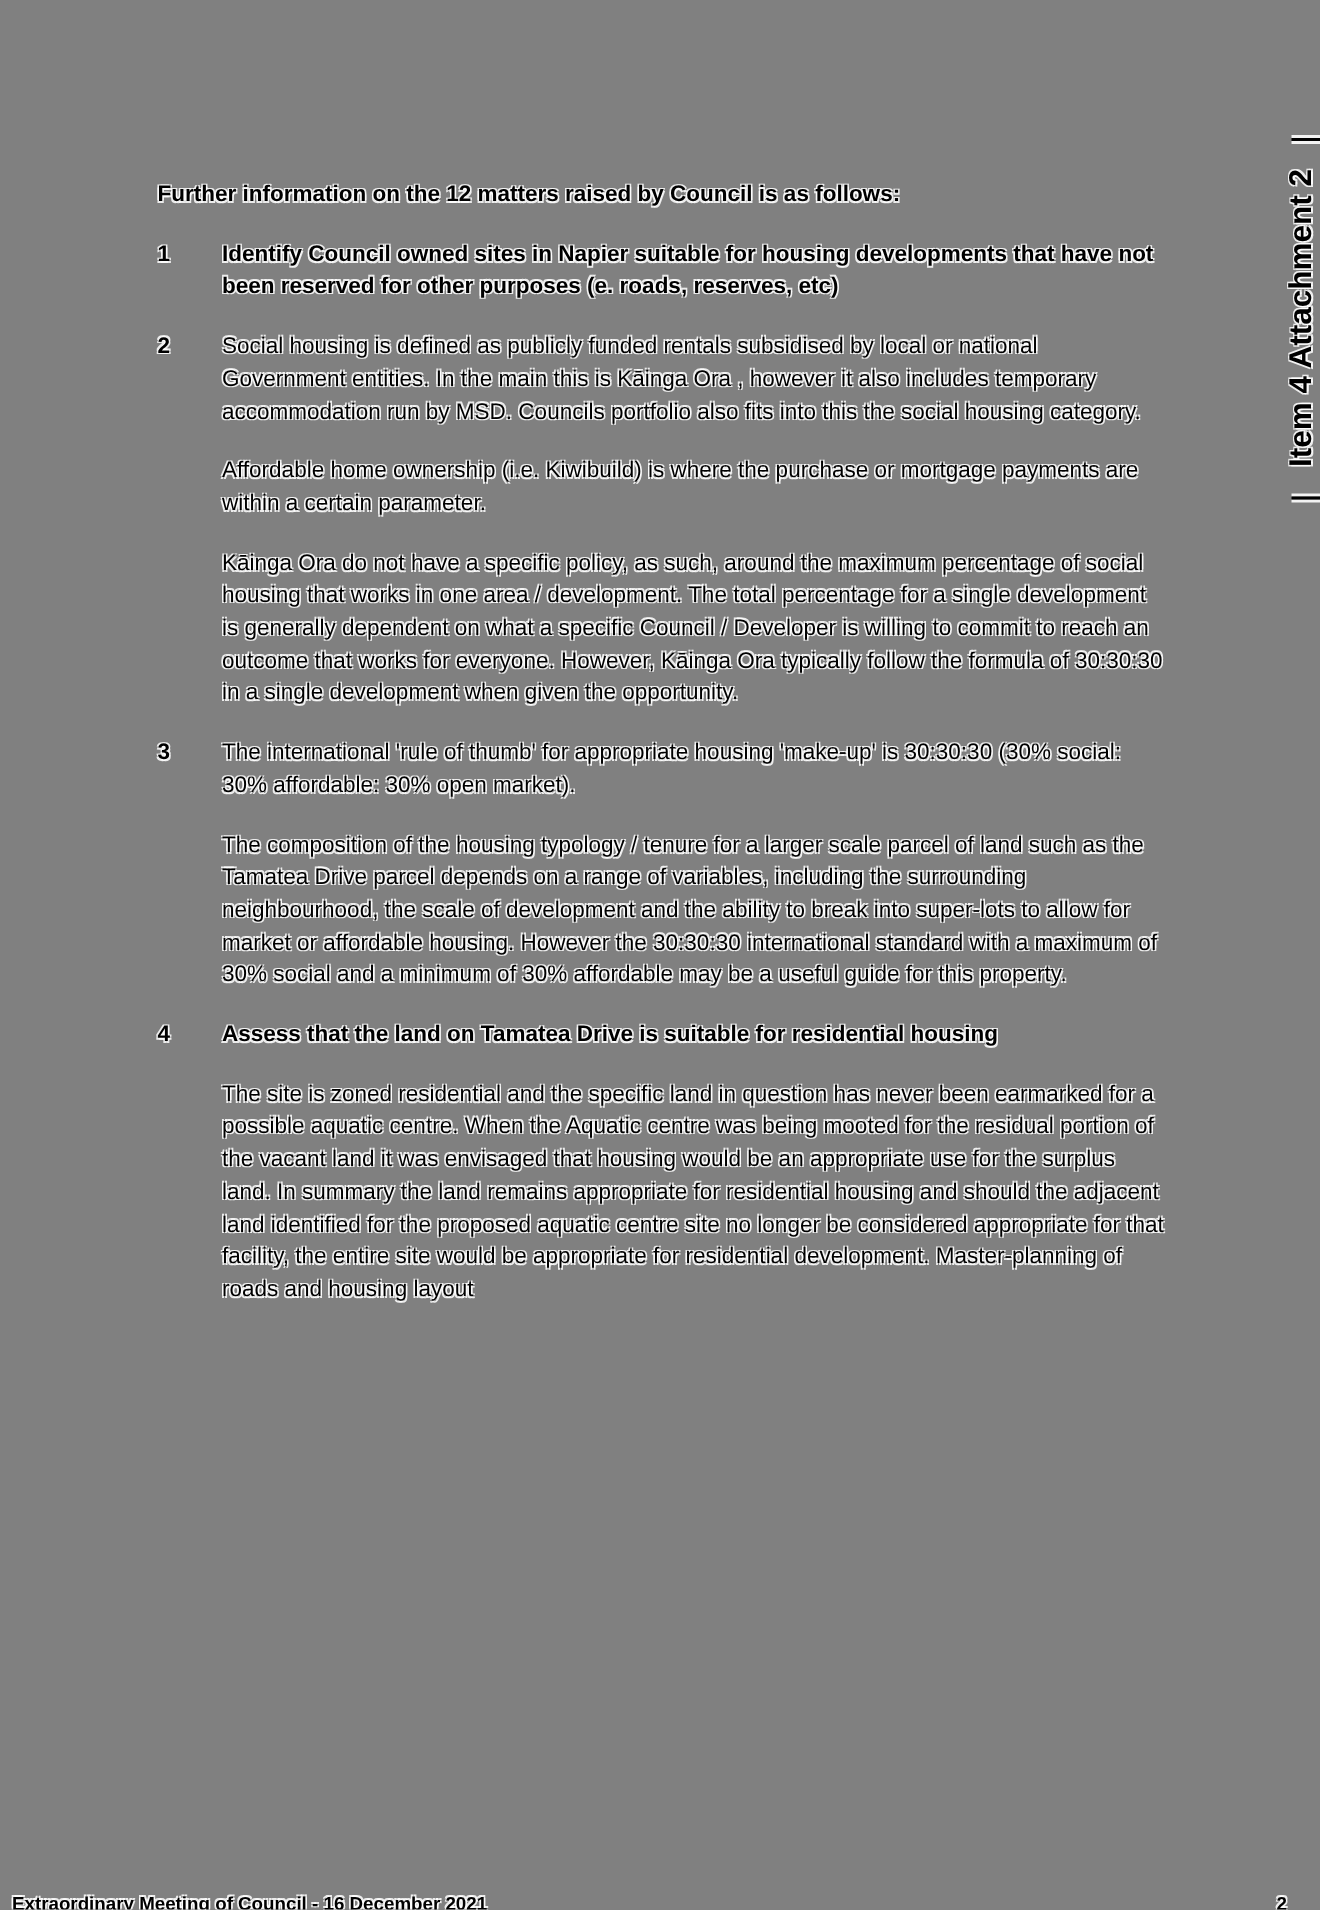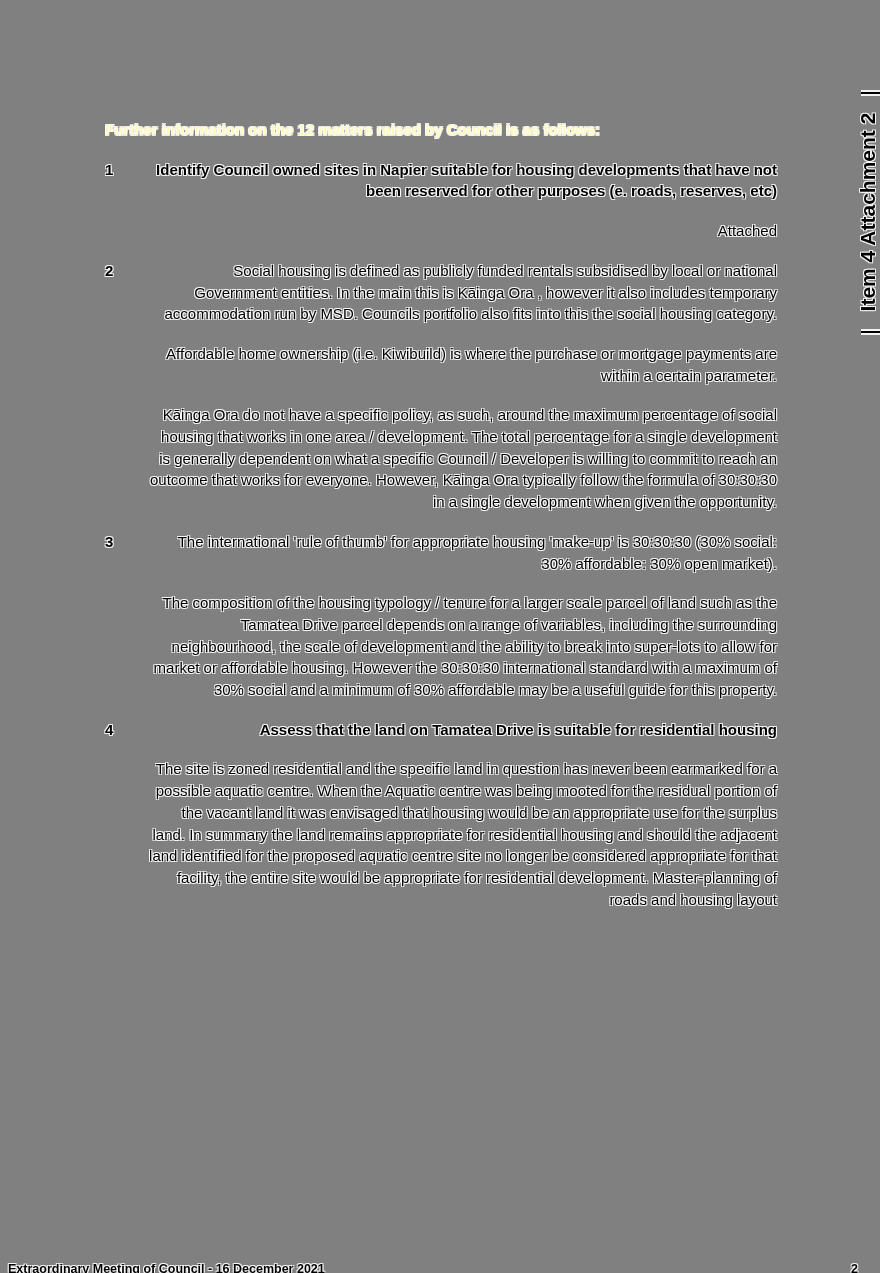--- a/index.html
+++ b/index.html
@@ -21,26 +21,26 @@
   }
   .content {
     position: absolute;
     left: 105px; top: 119px;
     width: 672px;
     font-size: 15px;
     line-height: 21.7px;
   }
   .doc-heading {
     font-weight: bold;
-    color: #fef9c3;
+    color: #000000;
     margin: 0 0 18px 0;
   }
   .item { display: flex; }
   .item-number { width: 43px; flex: none; font-weight: bold; }
-  .item-body { flex: 1; min-width: 0; text-align: right; }
+  .item-body { flex: 1; min-width: 0; }
   .item-title { font-weight: bold; margin: 0 0 18px 0; }
   .para { margin: 0 0 18px 0; }
   .para .lead { }
   .sidebar-label {
     position: absolute;
     left: 868px; top: 212px;
     width: 320px; height: 22px;
     margin-left: -160px; margin-top: -11px;
     transform: rotate(-90deg);
     font-size: 21px; font-weight: bold;
@@ -71,23 +71,20 @@
 </head>
 <body>
 
 <div class="content halo">
   <p class="doc-heading">Further information on the 12 matters raised by Council is as follows:</p>
   <div id="items-container">
   <div class="item">
     <div class="item-number">1</div>
     <div class="item-body">
       <p class="item-title">Identify Council owned sites in Napier suitable for housing developments that have not been reserved for other purposes (e. roads, reserves, etc)</p>
-      <div>
-  <p class="para"><span class="lead"></span><span>Attached</span></p>
-</div>
     </div>
   </div>
 
   <div class="item">
     <div class="item-number">2</div>
     <div class="item-body">
       <div>
   <p class="para"><span class="lead">Social housing</span><span> is defined as publicly funded rentals subsidised by local or national Government entities. In the main this is Kāinga Ora , however it also includes temporary accommodation run by MSD. Councils portfolio also fits into this the social housing category.</span></p>
 
 

